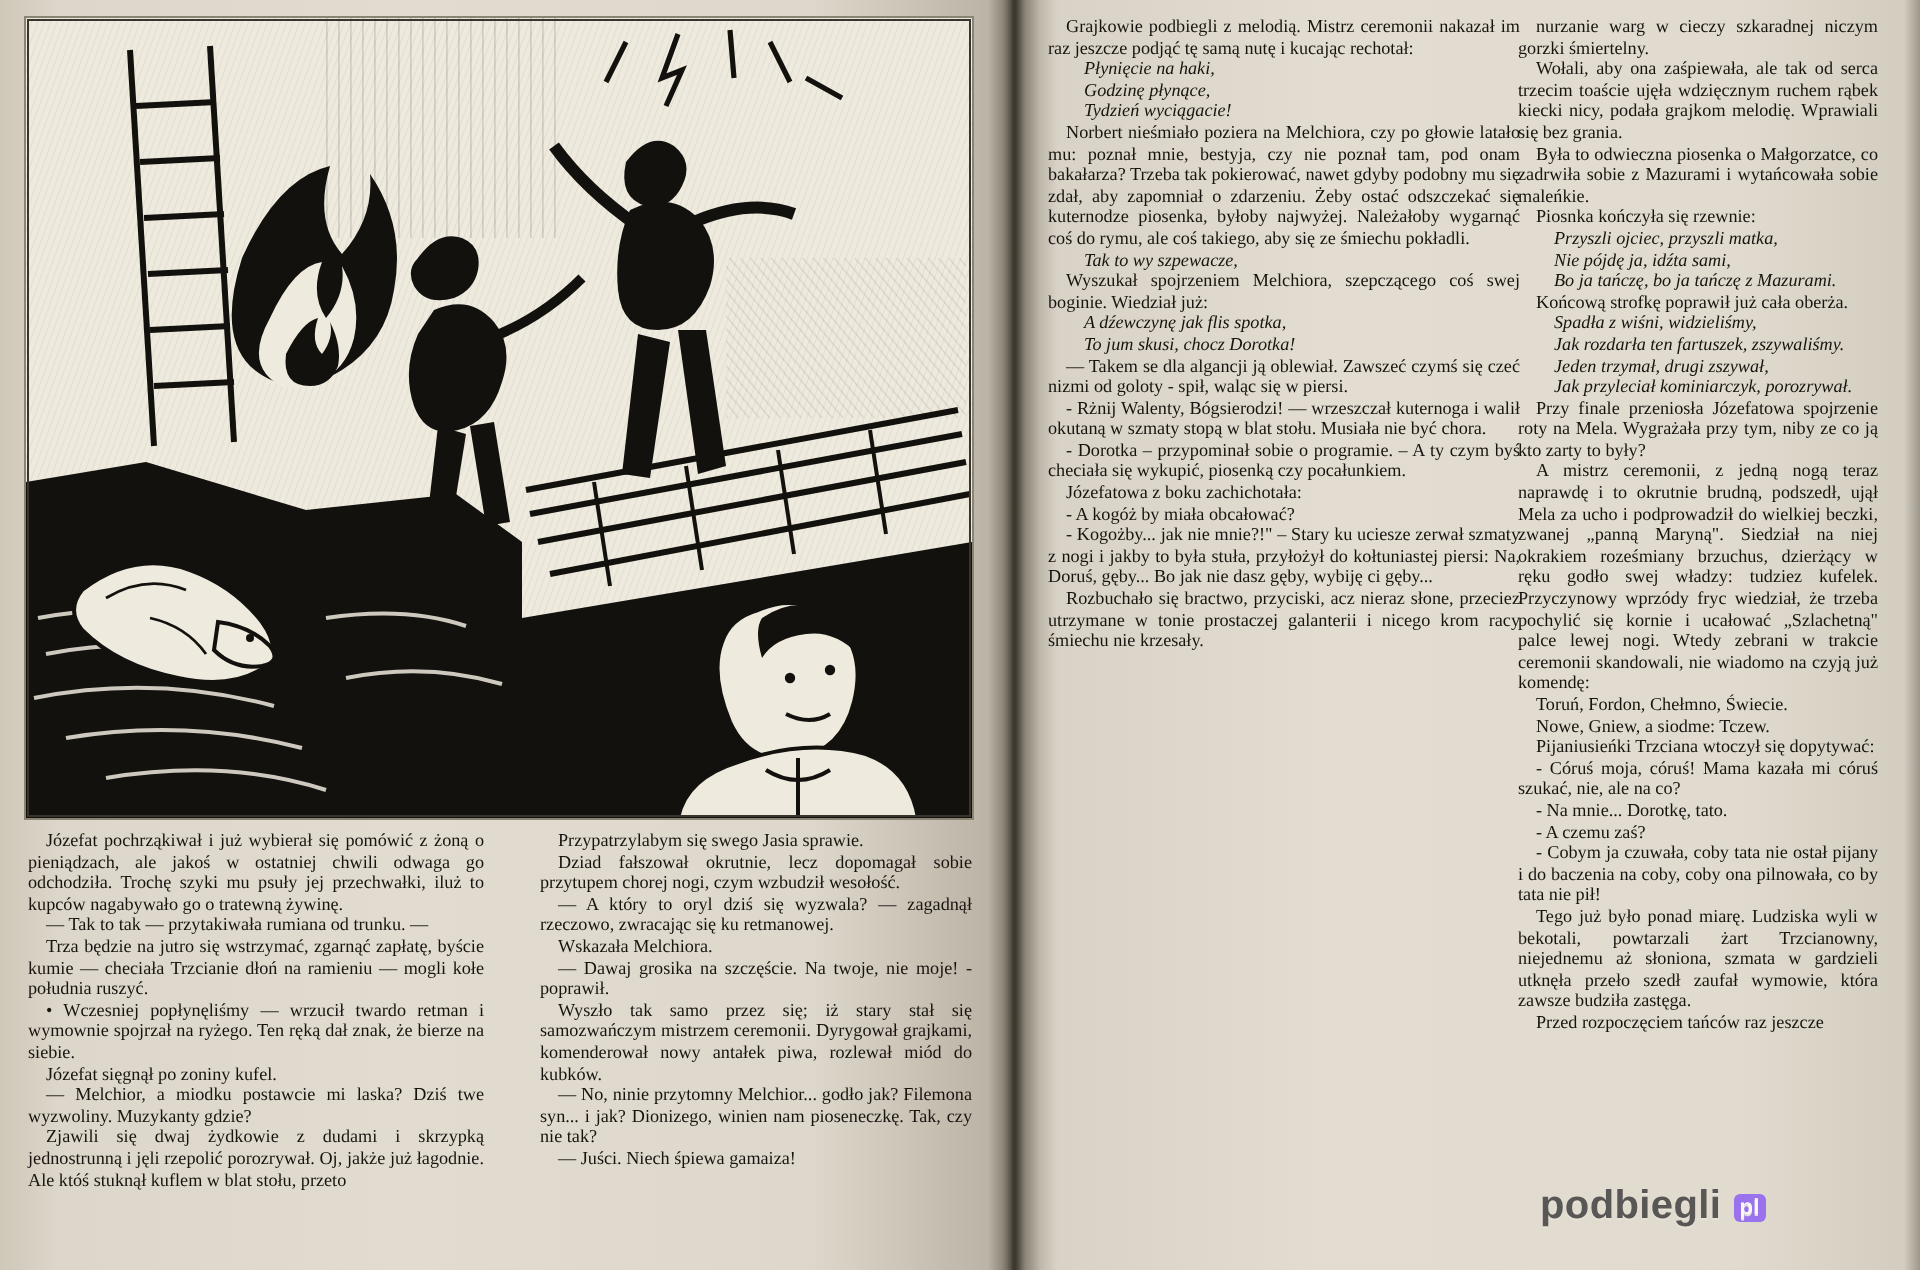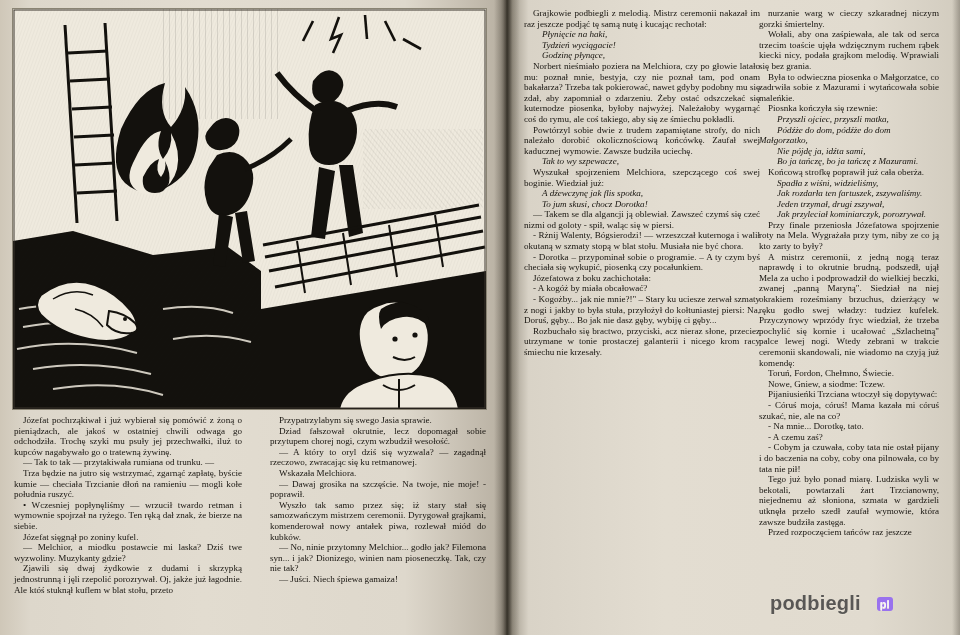--- a/index.html
+++ b/index.html
@@ -56,21 +56,21 @@
     font-family:"Liberation Sans", sans-serif;
     font-size:20px;font-weight:bold;color:#3b3b3b;
     letter-spacing:.2px;
     opacity:.82;
     text-shadow:0 1px 0 #e9e4d8;
     pointer-events:none;
   }
   #watermark .dot{
     display:inline-block;background:#8b5cf6;color:#fff;
     font-size:11px;font-weight:bold;border-radius:3px;
-    padding:1px 3px;margin-left:16px;vertical-align:2px;
+    padding:1px 3px;margin-left:6px;vertical-align:2px;
   }
   
   #edge{
     position:absolute;right:0;top:0;width:8px;height:635px;
     background:linear-gradient(90deg,rgba(0,0,0,0) 0%,rgba(60,55,45,.35) 100%);
     pointer-events:none;
   }
 </style>
 </head>
 <body>
@@ -216,43 +216,41 @@
       <p>— A który to oryl dziś się wyzwala? — zagadnął rzeczowo, zwracając się ku retmanowej.</p>
       <p>Wskazała Melchiora.</p>
       <p>— Dawaj grosika na szczęście. Na twoje, nie moje! - poprawił.</p>
       <p>Wyszło tak samo przez się; iż stary stał się samozwańczym mistrzem ceremonii. Dyrygował grajkami, komenderował nowy antałek piwa, rozlewał miód do kubków.</p>
       <p>— No, ninie przytomny Melchior... godło jak? Filemona syn... i jak? Dionizego, winien nam pioseneczkę. Tak, czy nie tak?</p>
       <p>— Juści. Niech śpiewa gamaiza!</p>
     </div>
   <div class="col" id="col3">
       <p>Grajkowie podbiegli z melodią. Mistrz ceremonii nakazał im raz jeszcze podjąć tę samą nutę i kucając rechotał:</p>
       <p class="vl">Płynięcie na haki,</p>
+      <p class="vl">Godzinę płynące,</p>
       <p class="vl">Tydzień wyciągacie!</p>
-      <p class="vl">Godzinę płynące,</p>
       <p>Norbert nieśmiało poziera na Melchiora, czy po głowie latało mu: poznał mnie, bestyja, czy nie poznał tam, pod onam bakałarza? Trzeba tak pokierować, nawet gdyby podobny mu się zdał, aby zapomniał o zdarzeniu. Żeby ostać odszczekać się kuternodze piosenka, byłoby najwyżej. Należałoby wygarnąć coś do rymu, ale coś takiego, aby się ze śmiechu pokładli.</p>
-      <p>Powtórzyl sobie dwie z trudem zapamiętane strofy, do nich należało dorobić okolicznościową końcówkę. Zaufał swej kaducznej wymowie. Zawsze budziła uciechę.</p>
       <p class="vl">Tak to wy szpewacze,</p>
       <p>Wyszukał spojrzeniem Melchiora, szepczącego coś swej boginie. Wiedział już:</p>
       <p class="vl">A dźewczynę jak flis spotka,</p>
       <p class="vl">To jum skusi, chocz Dorotka!</p>
       <p>— Takem se dla algancji ją oblewiał. Zawszeć czymś się czeć nizmi od goloty - spił, waląc się w piersi.</p>
       <p>- Rżnij Walenty, Bógsierodzi! — wrzeszczał kuternoga i walił okutaną w szmaty stopą w blat stołu. Musiała nie być chora.</p>
       <p>- Dorotka – przypominał sobie o programie. – A ty czym byś checiała się wykupić, piosenką czy pocałunkiem.</p>
       <p>Józefatowa z boku zachichotała:</p>
       <p>- A kogóż by miała obcałować?</p>
       <p>- Kogożby... jak nie mnie?!" – Stary ku uciesze zerwał szmaty z nogi i jakby to była stuła, przyłożył do kołtuniastej piersi: Na, Doruś, gęby... Bo jak nie dasz gęby, wybiję ci gęby...</p>
       <p>Rozbuchało się bractwo, przyciski, acz nieraz słone, przeciez utrzymane w tonie prostaczej galanterii i nicego krom racy śmiechu nie krzesały.</p>
     </div>
   <div class="col" id="col4">
       <p>nurzanie warg w cieczy szkaradnej niczym gorzki śmiertelny.</p>
       <p>Wołali, aby ona zaśpiewała, ale tak od serca trzecim toaście ujęła wdzięcznym ruchem rąbek kiecki nicy, podała grajkom melodię. Wprawiali się bez grania.</p>
       <p>Była to odwieczna piosenka o Małgorzatce, co zadrwiła sobie z Mazurami i wytańcowała sobie maleńkie.</p>
       <p>Piosnka kończyła się rzewnie:</p>
       <p class="vl">Przyszli ojciec, przyszli matka,</p>
-      <p class="vl">Pódźże do dom, pódźże do dom Małgorzatko,</p>
       <p class="vl">Nie pójdę ja, idźta sami,</p>
       <p class="vl">Bo ja tańczę, bo ja tańczę z Mazurami.</p>
       <p>Końcową strofkę poprawił już cała oberża.</p>
       <p class="vl">Spadła z wiśni, widzieliśmy,</p>
       <p class="vl">Jak rozdarła ten fartuszek, zszywaliśmy.</p>
       <p class="vl">Jeden trzymał, drugi zszywał,</p>
       <p class="vl">Jak przyleciał kominiarczyk, porozrywał.</p>
       <p>Przy finale przeniosła Józefatowa spojrzenie roty na Mela. Wygrażała przy tym, niby ze co ją kto zarty to były?</p>
       <p>A mistrz ceremonii, z jedną nogą teraz naprawdę i to okrutnie brudną, podszedł, ujął Mela za ucho i podprowadził do wielkiej beczki, zwanej „panną Maryną". Siedział na niej okrakiem roześmiany brzuchus, dzierżący w ręku godło swej władzy: tudziez kufelek. Przyczynowy wprzódy fryc wiedział, że trzeba pochylić się kornie i ucałować „Szlachetną" palce lewej nogi. Wtedy zebrani w trakcie ceremonii skandowali, nie wiadomo na czyją już komendę:</p>
       <p>Toruń, Fordon, Chełmno, Świecie.</p>

